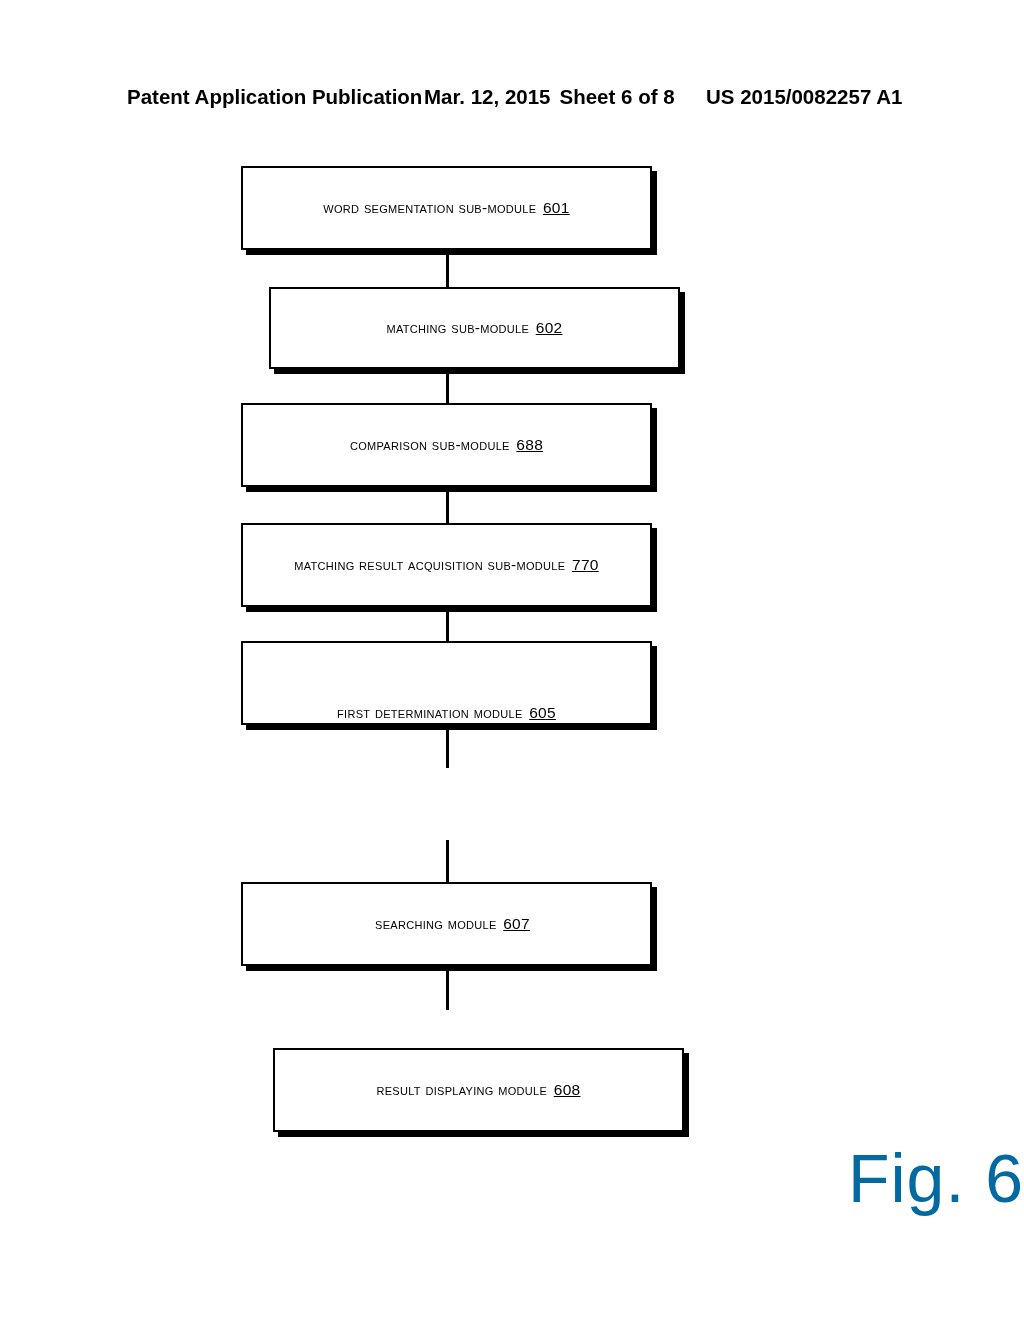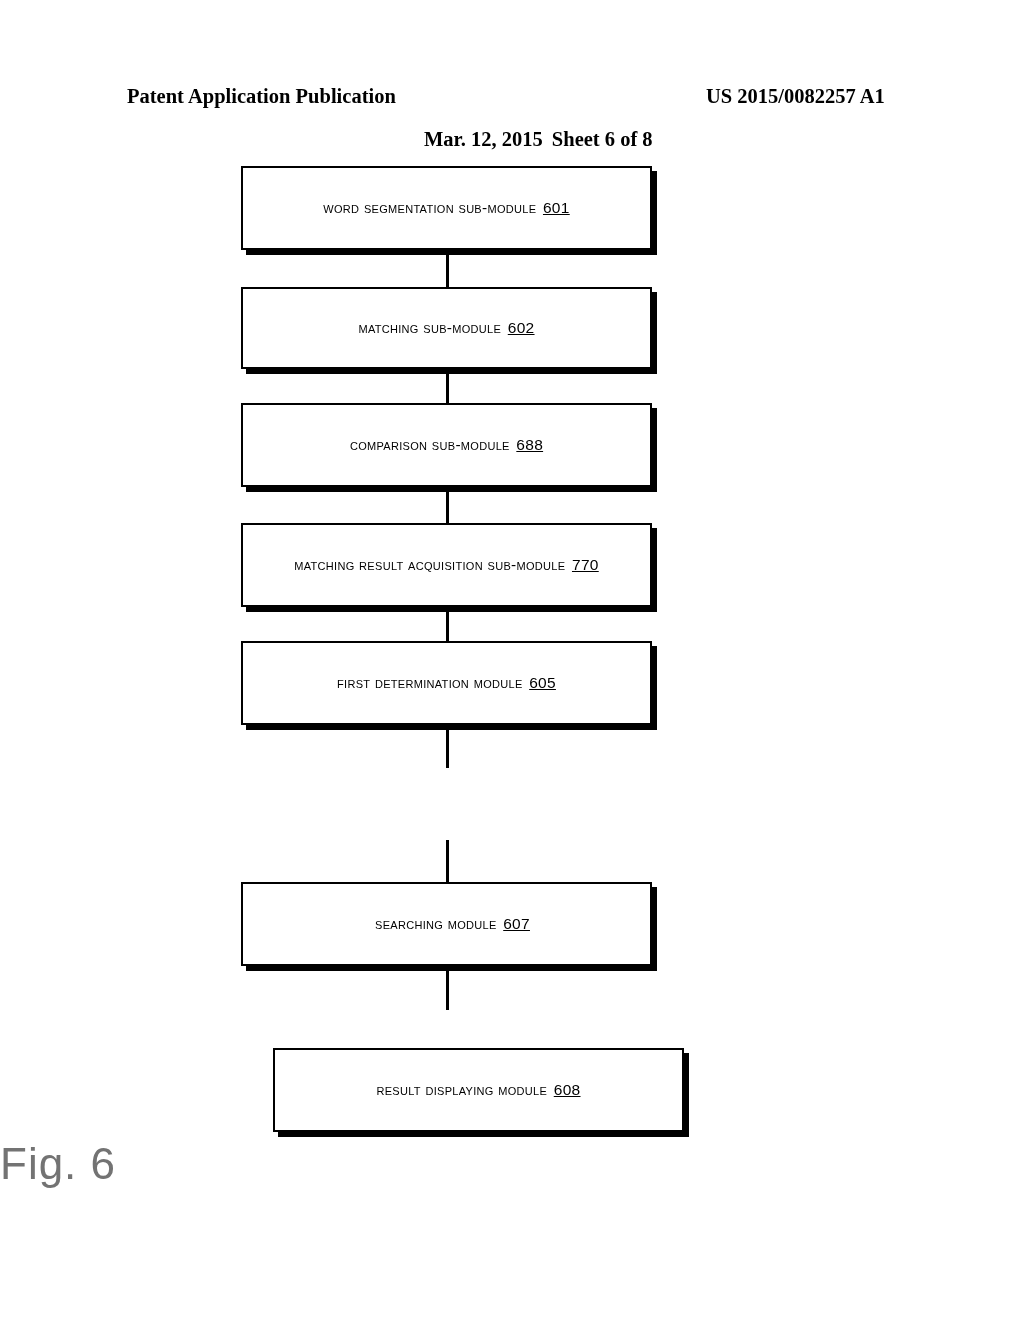--- a/index.html
+++ b/index.html
@@ -16,37 +16,36 @@
     -webkit-font-smoothing: antialiased;
   }
 
   
   .page-header {
     position: absolute;
     top: 85px;
     left: 0;
     width: 1024px;
     height: 28px;
-    font-family: Liberation Serif, serif;
+    font-family: Liberation Sans, sans-serif;
     font-weight: bold;
     font-size: 20.5px;
     color: #000000;
     letter-spacing: 0px;
     white-space: nowrap;
   }
   .hdr-left {
     position: absolute;
     left: 127px;
     top: 0;
   }
   .hdr-mid {
     position: absolute;
     left: 424px;
     top: 0;
-    margin-top: 43px;
   }
   .hdr-mid .hdr-date { margin-right: 9px; }
   .hdr-right {
     position: absolute;
     left: 706px;
     top: 0;
   }
 
   
   .flowchart {
@@ -97,25 +96,25 @@
     background: #000000;
     z-index: 1;
   }
 
   
   .fig-caption {
     position: absolute;
     left: 0;
     top: 1139px;
     width: 1024px;
-    text-align: left;
+    text-align: right;
     font-family: "Liberation Sans", sans-serif;
-    font-size: 44px;
+    font-size: 68px;
     font-weight: 400;
-    color: #737373;
+    color: #0369a1;
     letter-spacing: 1px;
   }
 </style>
 </head>
 <body>
 
 <div class="page-header">
   <span class="hdr-left">Patent Application Publication</span>
   <span class="hdr-mid">
     <span class="hdr-date">Mar. 12, 2015</span><span class="hdr-sheet">Sheet 6 of 8</span>
@@ -133,42 +132,42 @@
   <div class="connector" style="top:840px;height:48px;"></div>
   <div class="connector" style="top:960px;height:50px;"></div>
 
   <div class="node" style="top:166px;height:84px;">
     <div class="node-label">
       <span>Word segmentation sub-module</span>
       <span class="ref">601</span>
     </div>
   </div>
 
-  <div class="node" style="top:287px;height:82px;">
+  <div class="node" style="top:287px;height:82px;margin-left:28px;">
     <div class="node-label">
       <span>Matching sub-module</span>
       <span class="ref">602</span>
     </div>
   </div>
 
   <div class="node" style="top:403px;height:84px;">
     <div class="node-label">
       <span>Comparison sub-module</span>
       <span class="ref">688</span>
     </div>
   </div>
 
   <div class="node" style="top:523px;height:84px;">
     <div class="node-label">
       <span>Matching result acquisition sub-module</span>
       <span class="ref">770</span>
     </div>
   </div>
 
-  <div class="node" style="top:641px;height:84px;">
+  <div class="node" style="top:641px;height:84px;align-items:flex-end;">
     <div class="node-label">
       <span>First determination module</span>
       <span class="ref">605</span>
     </div>
   </div>
 
 
   <div class="node" style="top:882px;height:84px;padding-left:12px;">
     <div class="node-label">
       <span>Searching module</span>

